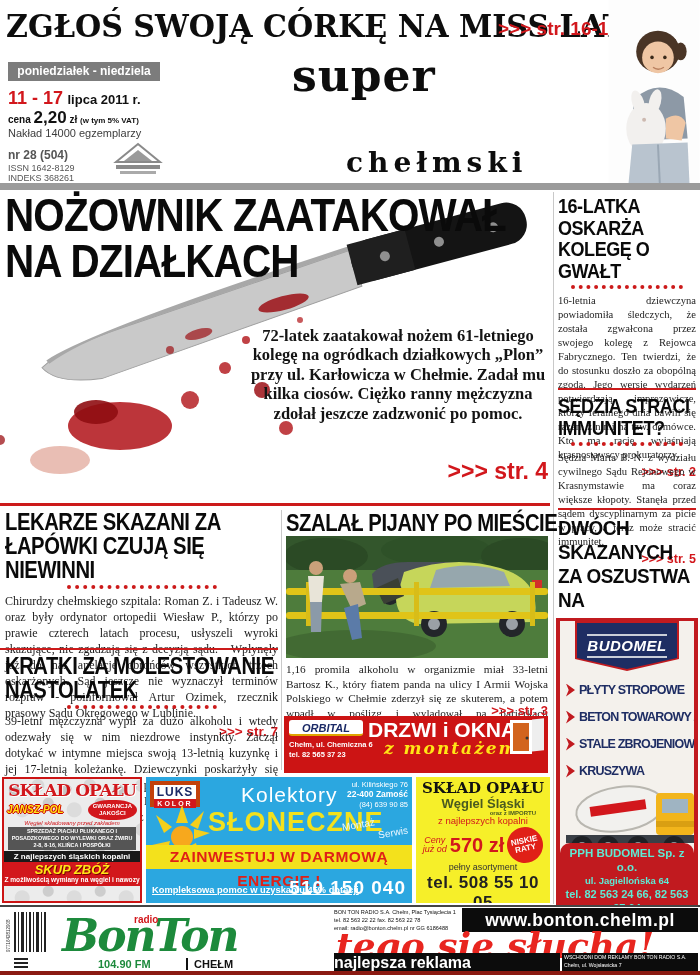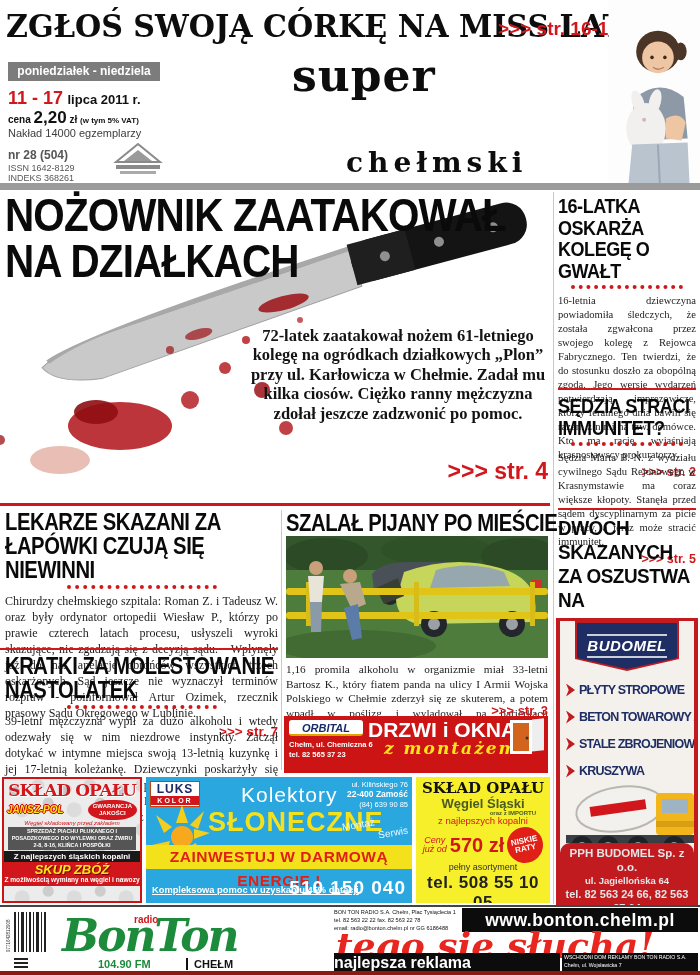--- a/index.html
+++ b/index.html
@@ -149,21 +149,21 @@
   .jz-guar { background:#d2171c; color:#fff; font-weight:bold; font-size:6px; border-radius:50%/60%;
     padding:3px 5px; line-height:1.15; }
   .jz-sell { color:#d2171c; font-weight:bold; font-style:italic; font-size:12px; line-height:1; }
   .jz-small-red { color:#d2171c; font-style:italic; font-size:6px; line-height:1.1; }
   .jz-block { background:#555; color:#fff; font-size:5.4px; font-weight:bold; padding:1px 2px; margin:1px 4px; line-height:1.25; }
   .jz-band { background:#191919; color:#fff; font-weight:bold; font-size:8px; padding:1px 0; }
   .jz-red { background:#d2171c; color:#fff; padding:1px 0 2px 0; }
   .jz-skup { color:#ffe616; font-weight:bold; font-size:13px; font-style:italic; text-shadow:1px 1px 0 #7a0000; line-height:1.05;}
   .jz-white { font-size:6.6px; font-weight:bold; line-height:1.2; }
   .luks { left:146px; top:777px; width:266px; height:126px; background:#2ba7e0; overflow:hidden; }
-  .lk-logo { position:absolute; left:4px; top:4px; width:50px; height:26px; background:#fff; border:1px solid #c2410c; text-align:center;}
+  .lk-logo { position:absolute; left:4px; top:4px; width:50px; height:26px; background:#fff; border:4px solid #c2410c; text-align:center;}
   .lk-logo-top { color:#1b2a66; font-weight:bold; font-size:12px; line-height:14px; letter-spacing:1px;}
   .lk-logo-bot { background:#d2171c; color:#fff; font-weight:bold; font-size:7px; line-height:9px; letter-spacing:2px;}
   .lk-sun { position:absolute; left:2px; top:26px; width:64px; height:60px; }
   .lk-line1 { position:absolute; left:95px; top:6px; color:#fff; font-size:21px; letter-spacing:1px;}
   .lk-line2 { position:absolute; left:62px; top:30px; color:#f3e11c; font-weight:bold; font-size:27px; letter-spacing:1px;}
   .lk-montaz { position:absolute; left:196px; top:42px; color:#e8f6ff; font-size:10px; transform:rotate(-10deg);}
   .lk-serwis { position:absolute; left:232px; top:50px; color:#e8f6ff; font-size:10px; transform:rotate(-10deg);}
   .lk-addr { position:absolute; right:4px; top:3px; text-align:right; color:#fff; font-size:7.5px; line-height:1.25;}
   .lk-addr b { font-size:8.5px; }
   .lk-band { position:absolute; left:0; top:68px; width:100%; height:24px; background:#f3e11c;
@@ -192,21 +192,21 @@
     display:flex; align-items:center; justify-content:center; }
   .bd-flag-txt { color:#fff; font-weight:bold; font-style:italic; font-size:15px; letter-spacing:0.5px;
     border-top:2px solid #c9cdd8; border-bottom:2px solid #c9cdd8; line-height:1.3; }
   .bd-items { position:absolute; left:6px; top:62px; width:130px; }
   .bd-item { display:flex; align-items:center; gap:4px; margin-bottom:13px; }
   .bd-bullet { width:9px; height:13px; background:#c11a1f; flex:none;
     clip-path:polygon(0 0,100% 50%,0 100%,30% 50%); }
   .bd-label { color:#1e2d63; font-weight:bold; font-size:12.5px; letter-spacing:-0.8px; white-space:nowrap; }
   .bd-truck { position:absolute; left:0px; top:152px; width:142px; height:92px; }
   .bd-panel { position:absolute; left:0; bottom:0; width:100%; height:62px; background:#c11a1f;
-    border-radius:10px 10px 0 0; text-align:center; color:#e5e5e5; padding-top:3px;}
+    border-radius:10px 10px 0 0; text-align:center; color:#5eead4; padding-top:3px;}
   .bd-co   { font-weight:bold; font-size:11.5px; line-height:1.25;}
   .bd-addr { font-weight:bold; font-size:9.5px; line-height:1.25;}
   .bd-tel  { font-weight:bold; font-size:11px; line-height:1.3;}
   
   .footer-sep { left:0; top:905px; width:700px; height:2px; background:#444; }
   .barcode { left:6px; top:912px; width:42px; height:58px; }
   .bt-logo { left:58px; top:908px; width:270px; height:64px; }
   .bt-script { position:absolute; left:4px; top:2px; color:#1d8a3c; font-family:"DejaVu Serif", serif;
     font-style:italic; font-weight:bold; font-size:44px; letter-spacing:-2px; white-space:nowrap;}
   .bt-radio { position:absolute; left:76px; top:6px; color:#d2171c; font-weight:bold; font-size:10px;}

